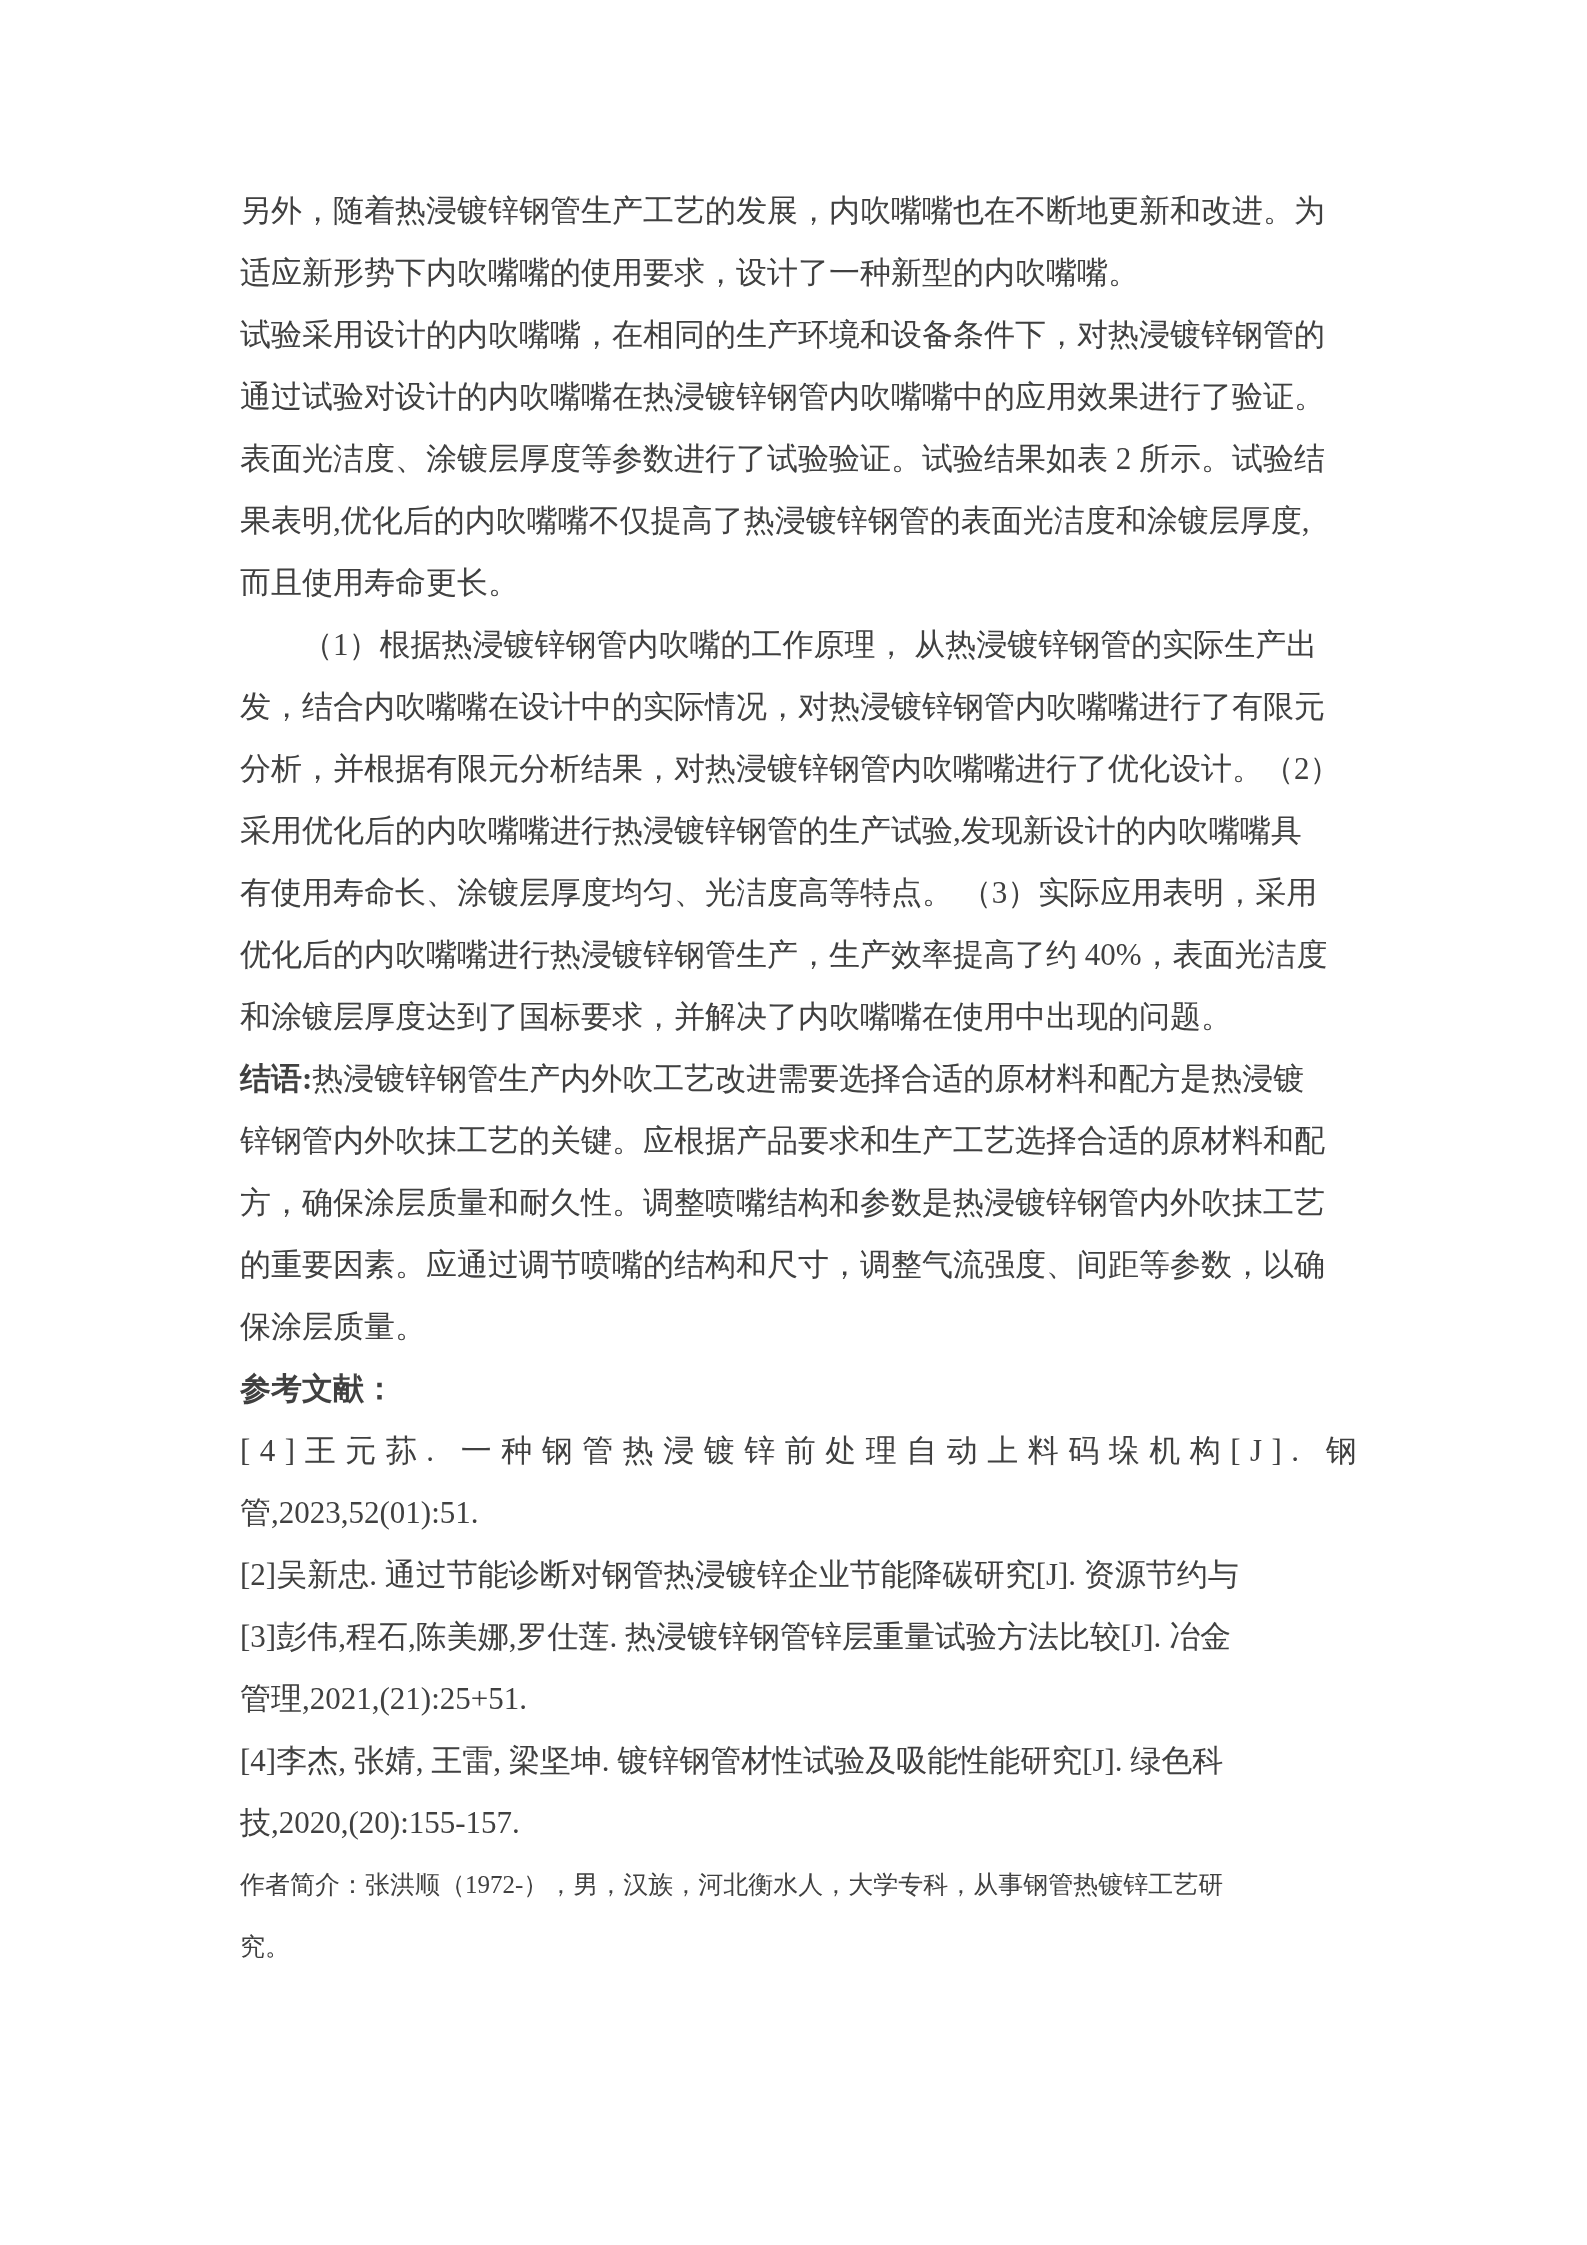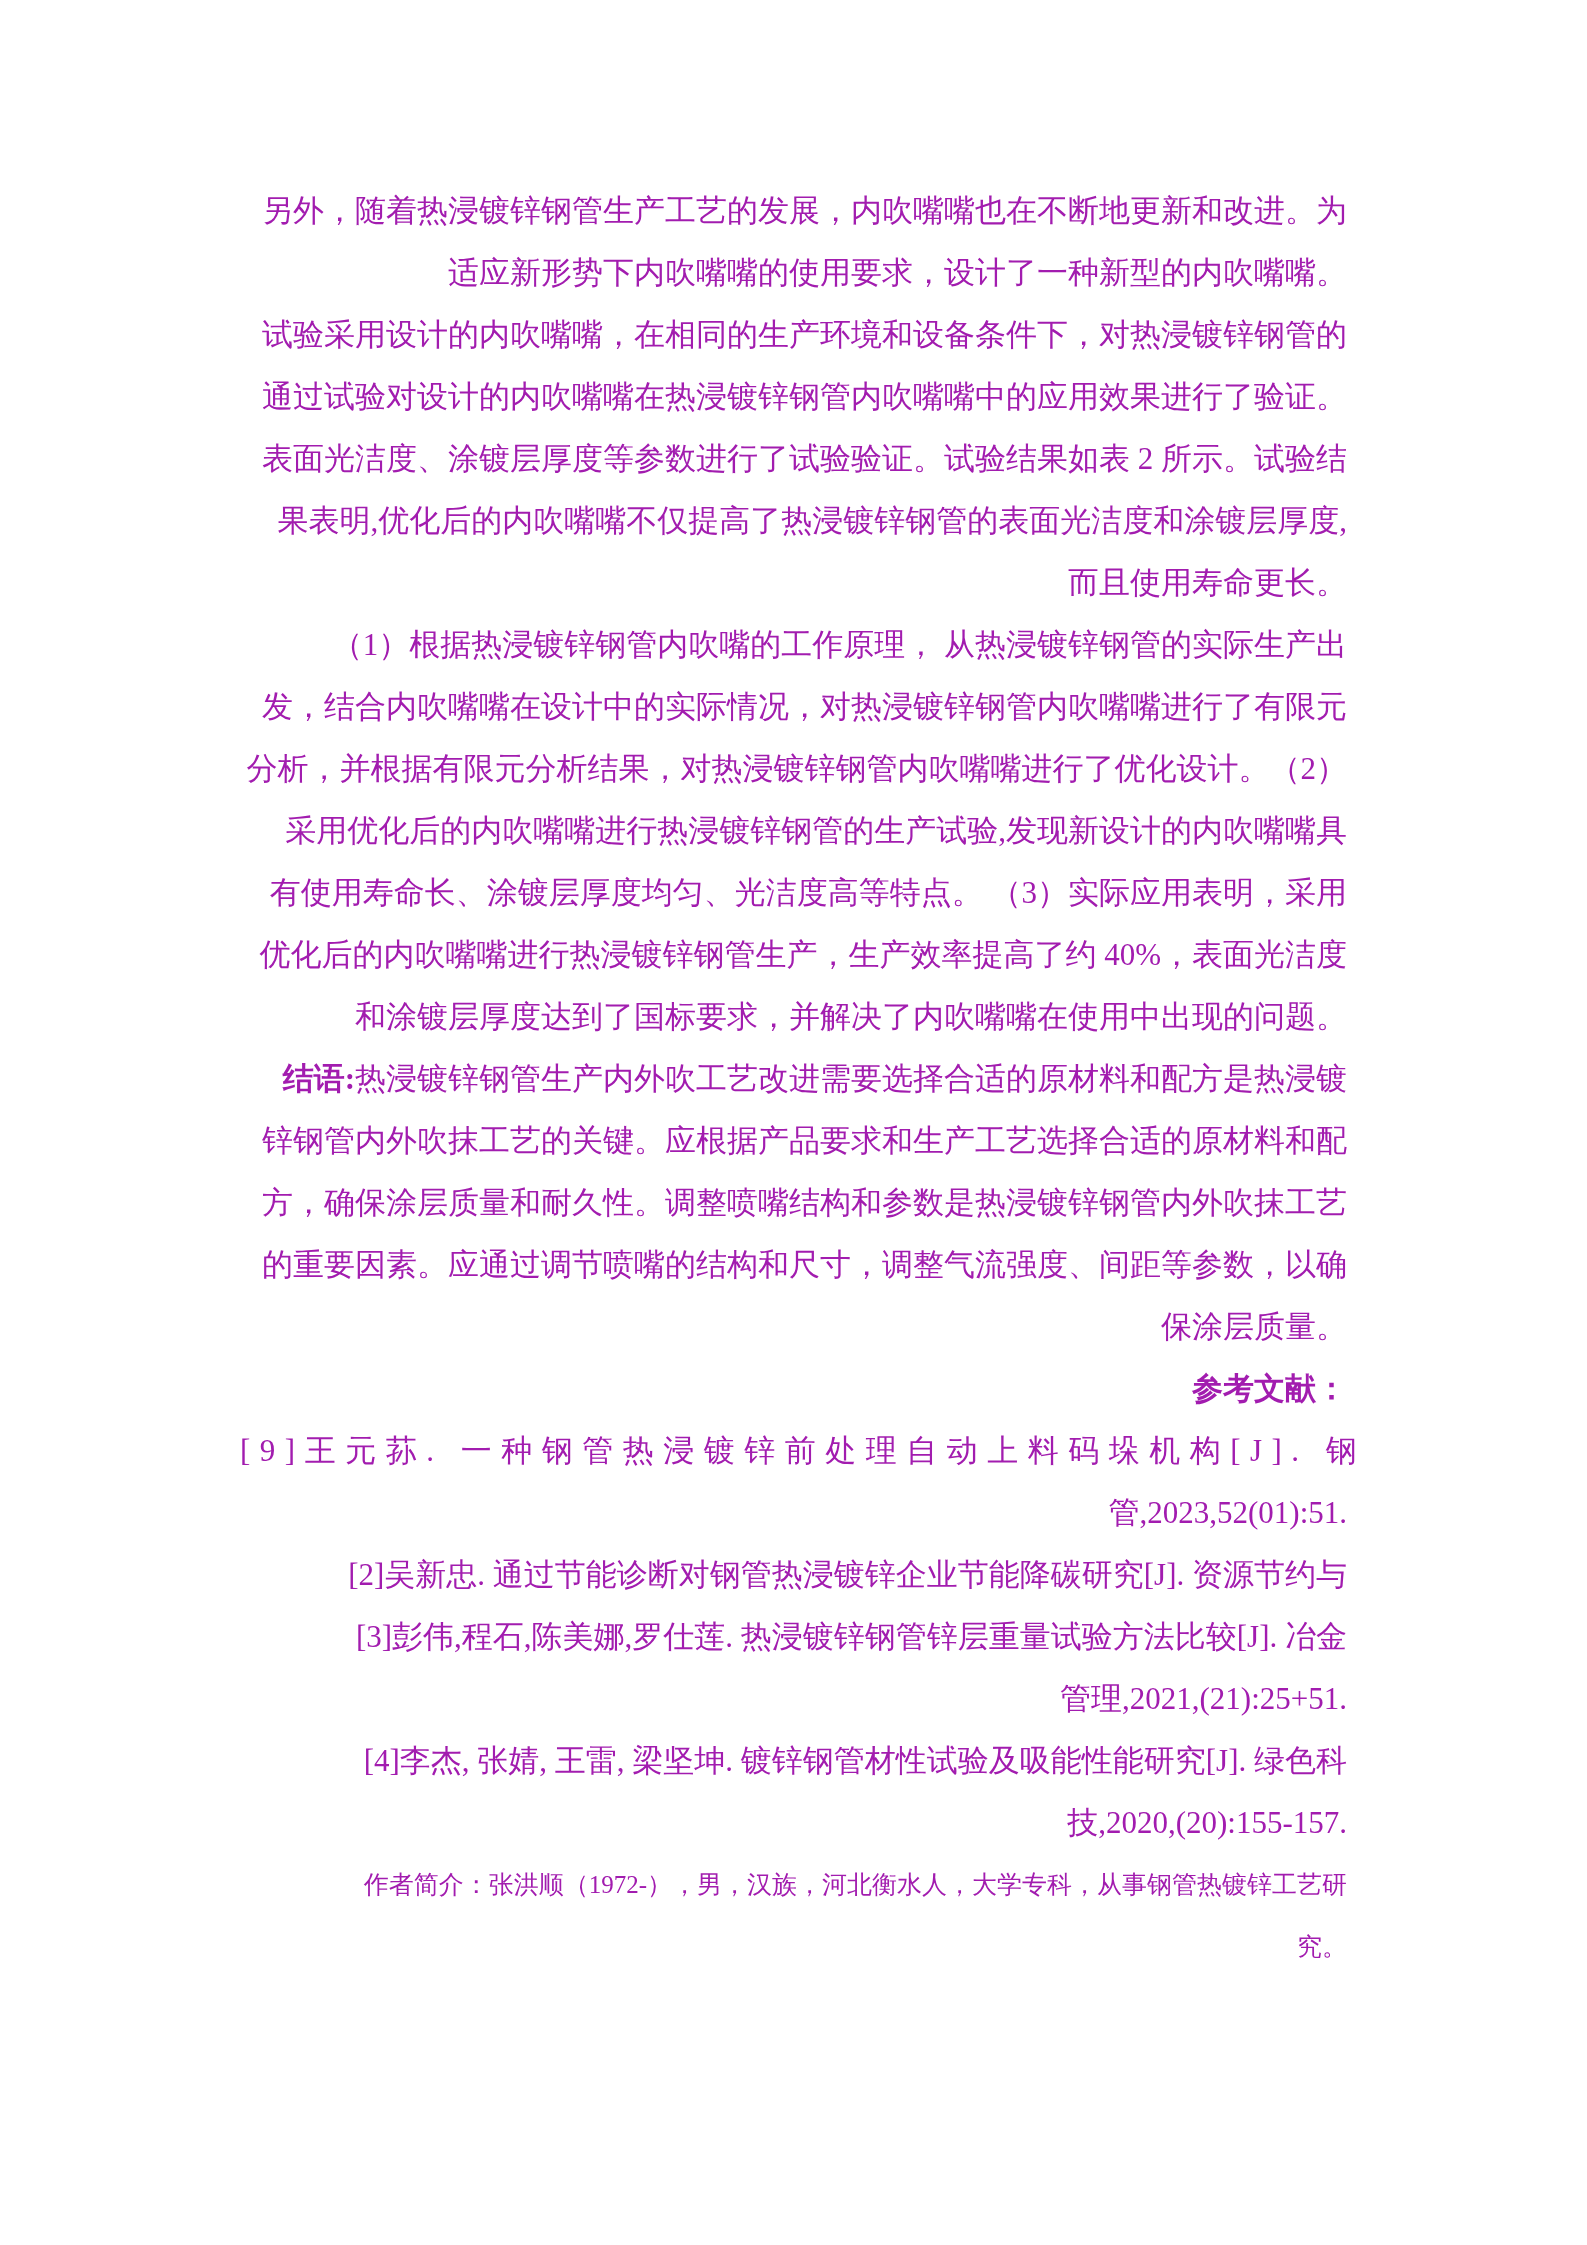--- a/index.html
+++ b/index.html
@@ -7,22 +7,21 @@
     position:relative;
     width:1587px;
     height:2245px;
     box-sizing:border-box;
     background:#ffffff;
     padding:180px 240px 0 240px;
     overflow:hidden;
     font-family:"Liberation Serif","DejaVu Serif",serif;
     font-size:31px;
     line-height:62px;
-    color:#a21caf;
-    text-align:right;
+    color:#404040;
   }
   .line{white-space:pre;}
   .indent{text-indent:2em;}
   .bold{font-weight:bold;}
   .spread{letter-spacing:9.5px;}
   .small{font-size:25px;}
 </style>
 </head>
 <body>
 
@@ -43,21 +42,21 @@
   <div class="line">优化后的内吹嘴嘴进行热浸镀锌钢管生产，生产效率提高了约 40%，表面光洁度</div>
   <div class="line">和涂镀层厚度达到了国标要求，并解决了内吹嘴嘴在使用中出现的问题。</div>
   <div class="line"><span class="bold">结语:</span><span>热浸镀锌钢管生产内外吹工艺改进需要选择合适的原材料和配方是热浸镀</span></div>
   <div class="line">锌钢管内外吹抹工艺的关键。应根据产品要求和生产工艺选择合适的原材料和配</div>
   <div class="line">方，确保涂层质量和耐久性。调整喷嘴结构和参数是热浸镀锌钢管内外吹抹工艺</div>
   <div class="line">的重要因素。应通过调节喷嘴的结构和尺寸，调整气流强度、间距等参数，以确</div>
   <div class="line">保涂层质量。</div>
 
   <div class="line bold">参考文献：</div>
 
-  <div class="line spread">[9]王元荪. 一种钢管热浸镀锌前处理自动上料码垛机构[J]. 钢</div>
+  <div class="line spread">[4]王元荪. 一种钢管热浸镀锌前处理自动上料码垛机构[J]. 钢</div>
   <div class="line">管,2023,52(01):51.</div>
   <div class="line">[2]吴新忠. 通过节能诊断对钢管热浸镀锌企业节能降碳研究[J]. 资源节约与</div>
   <div class="line">[3]彭伟,程石,陈美娜,罗仕莲. 热浸镀锌钢管锌层重量试验方法比较[J]. 冶金</div>
   <div class="line">管理,2021,(21):25+51.</div>
   <div class="line">[4]李杰, 张婧, 王雷, 梁坚坤. 镀锌钢管材性试验及吸能性能研究[J]. 绿色科</div>
   <div class="line">技,2020,(20):155-157.</div>
 
   <div class="line small">作者简介：张洪顺（1972-），男，汉族，河北衡水人，大学专科，从事钢管热镀锌工艺研</div>
   <div class="line small">究。</div>
 

